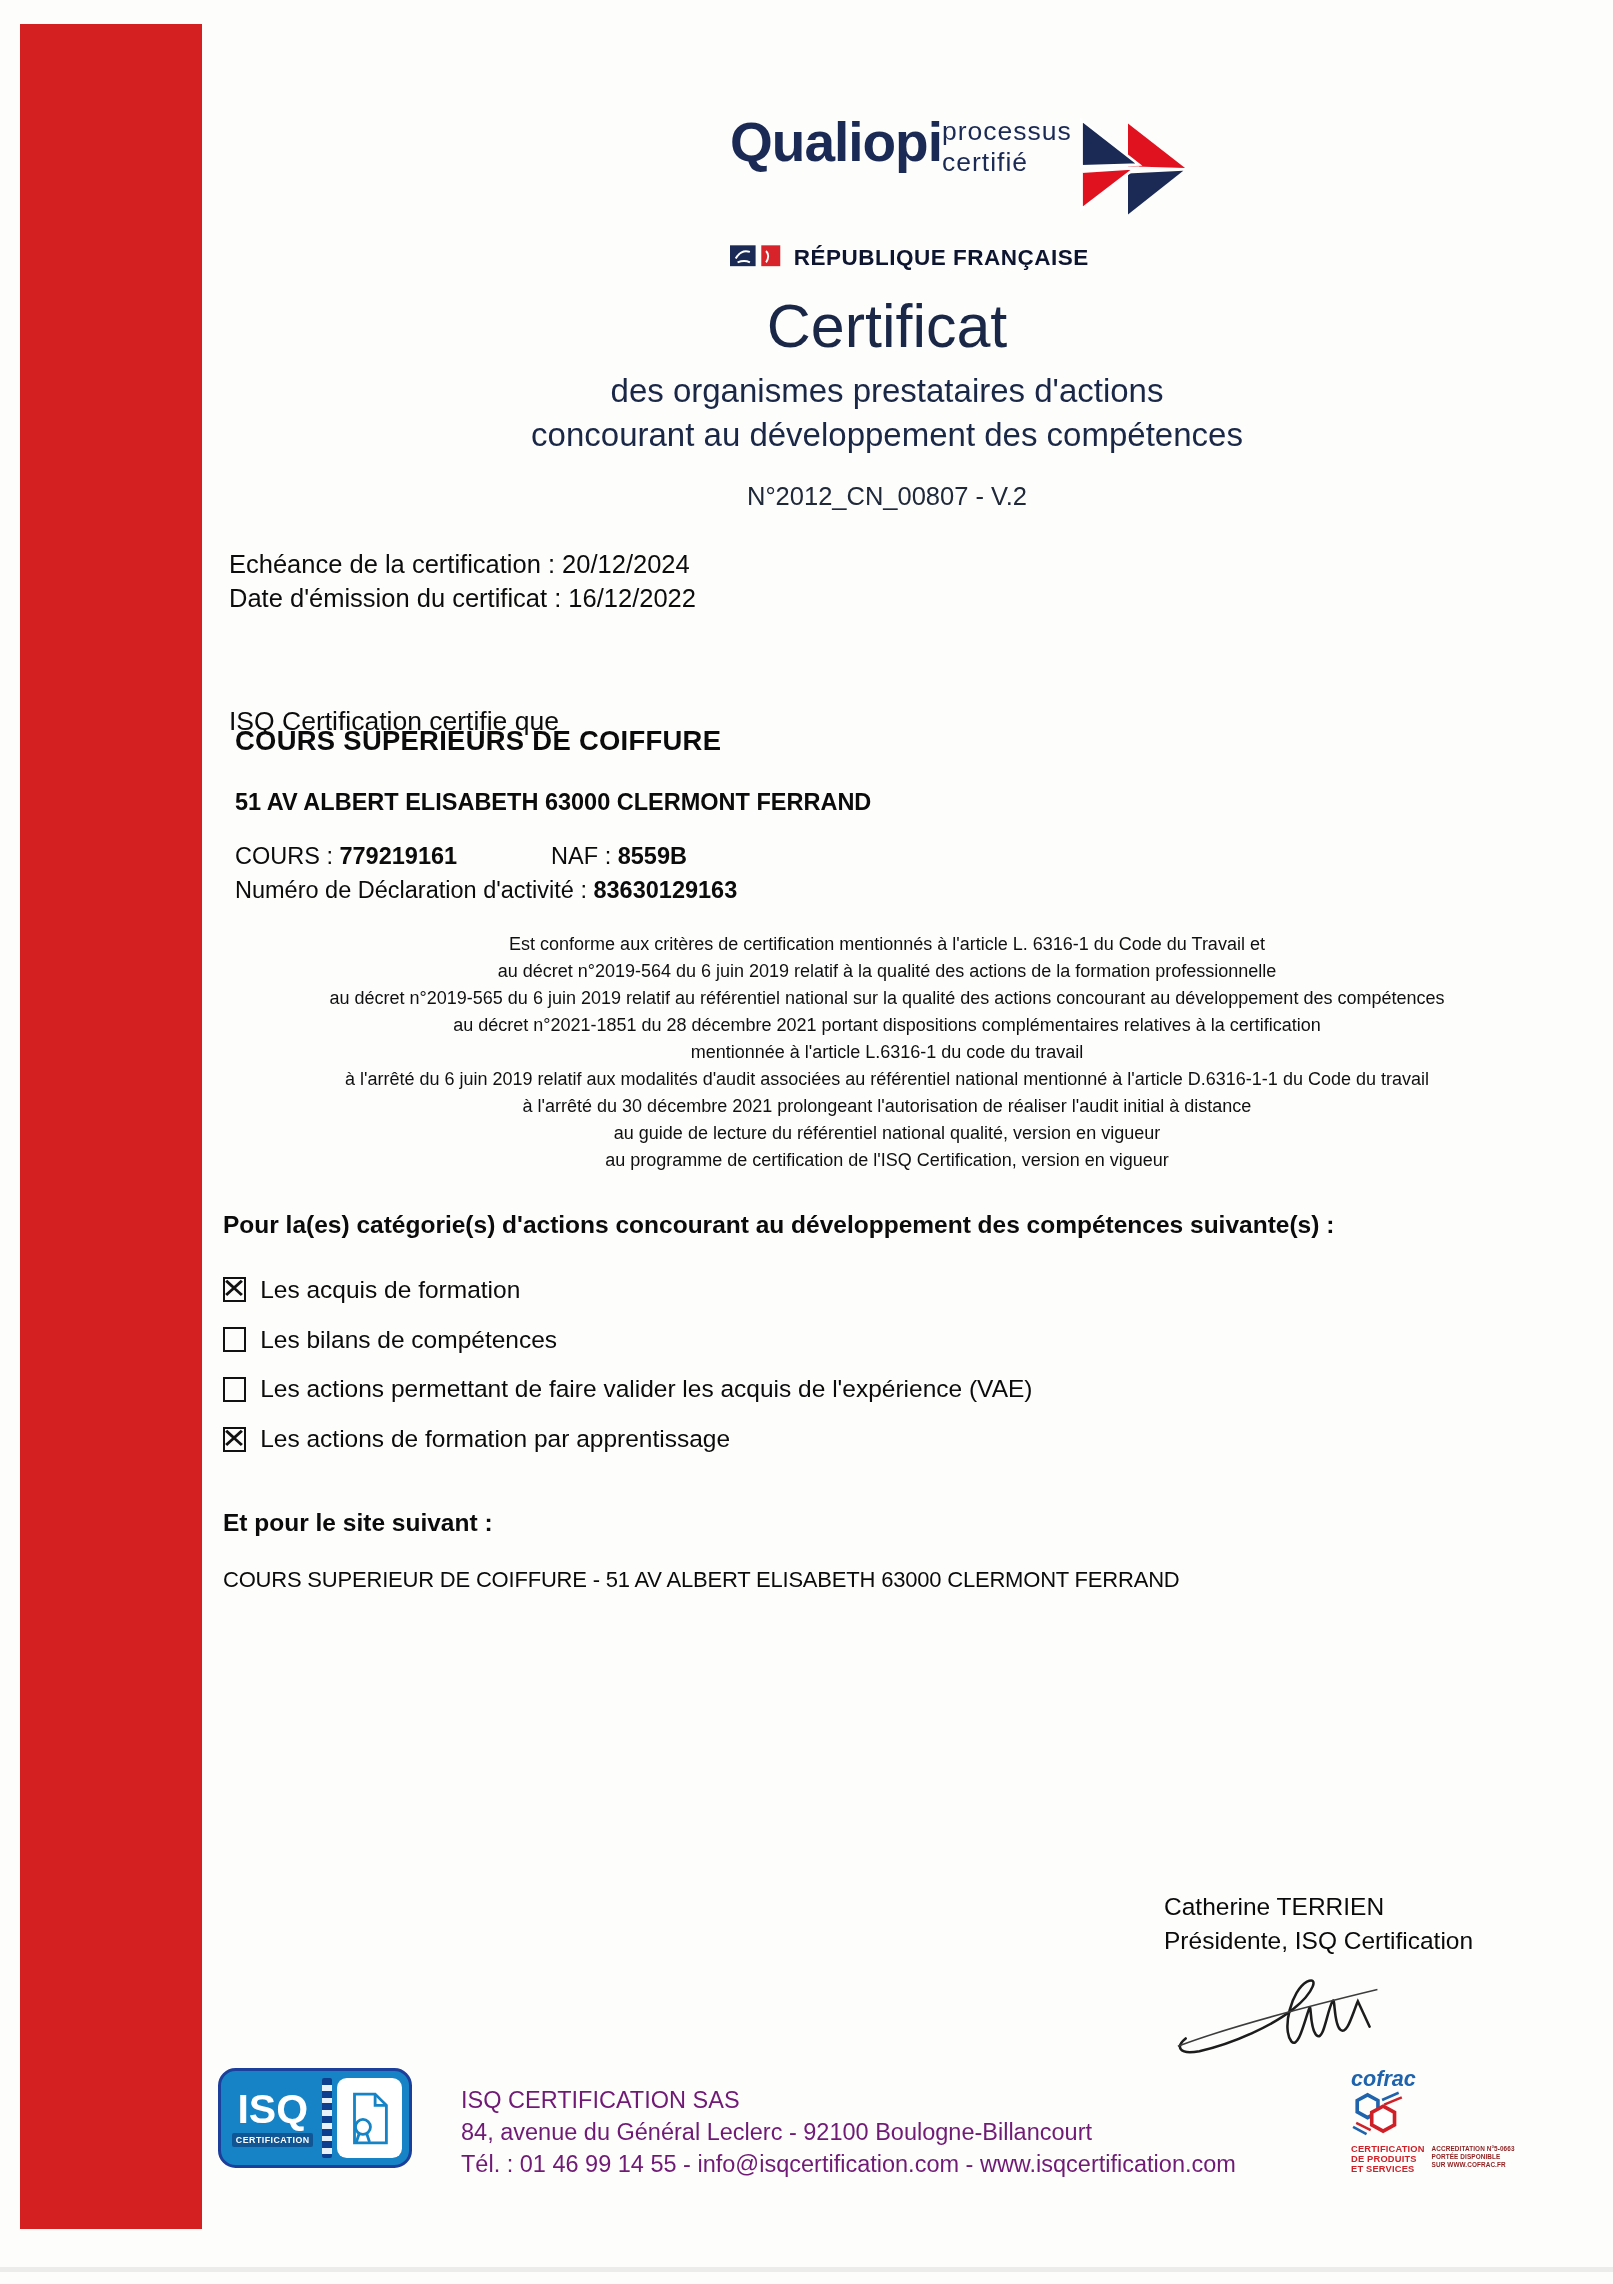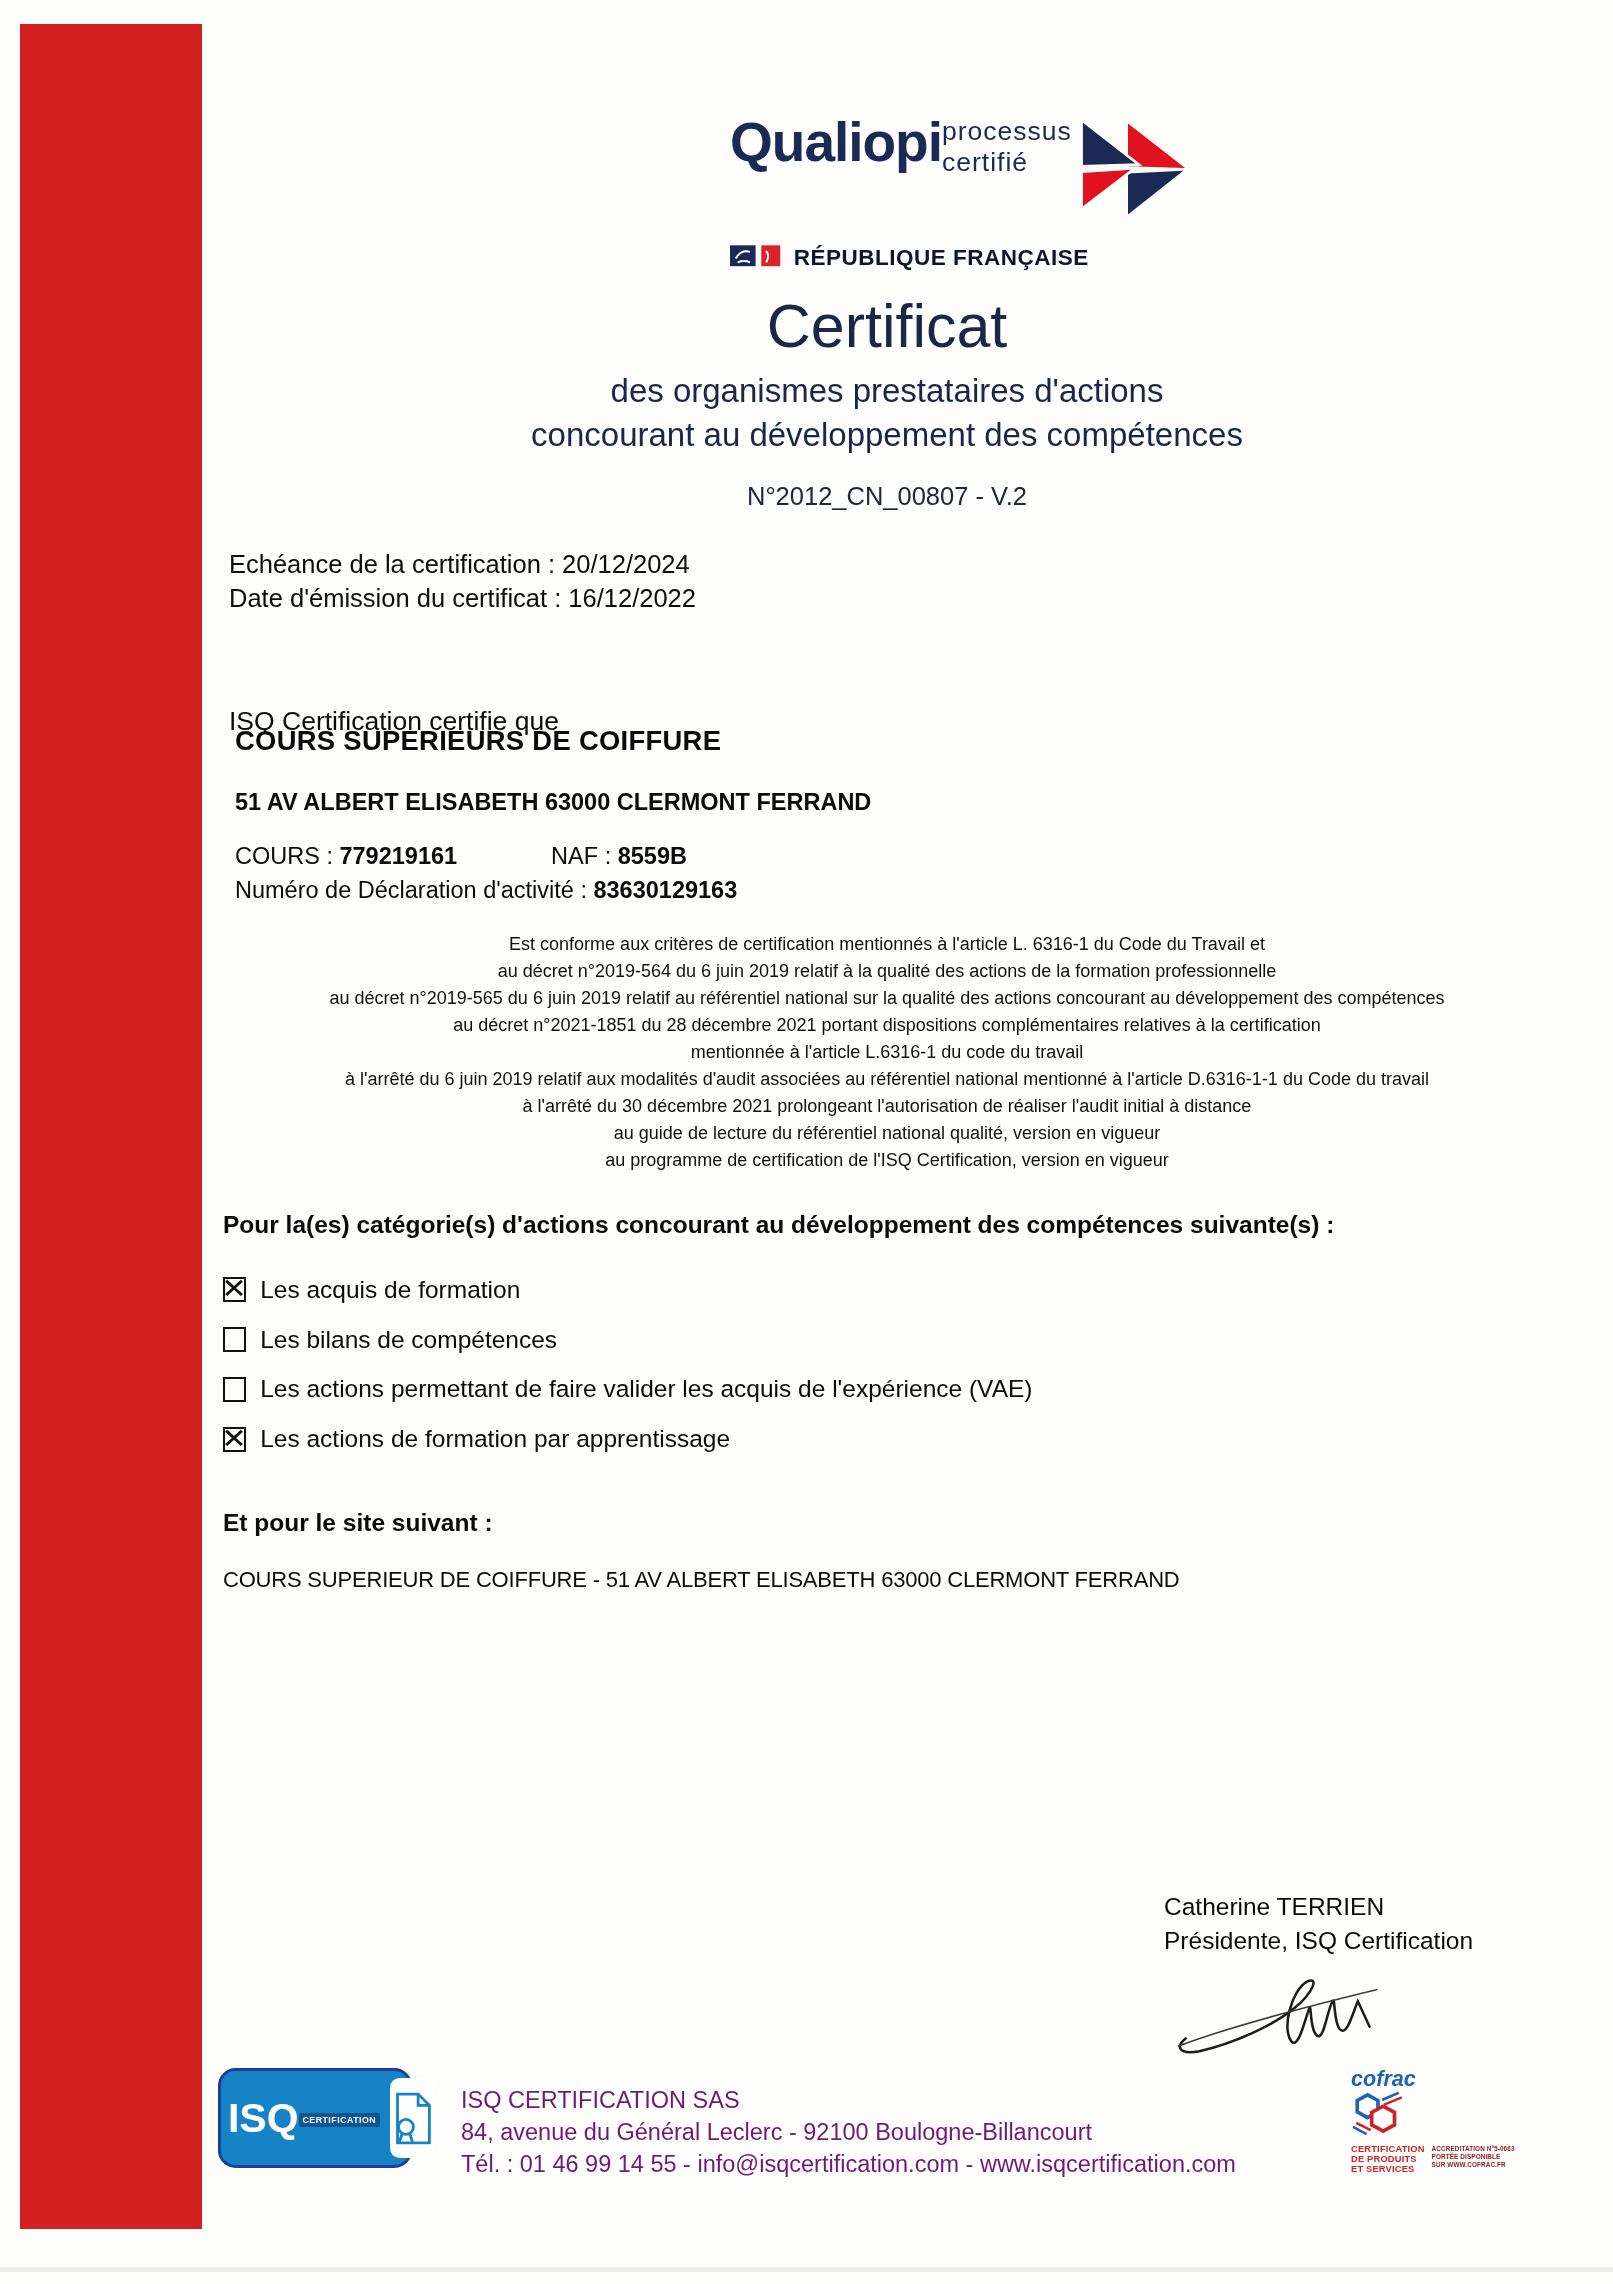--- a/index.html
+++ b/index.html
@@ -60,21 +60,21 @@
   .site{position:absolute;left:223px;top:1509px;width:1313px;}
   .site-heading{font-size:24.5px;font-weight:bold;color:#0b0b0b;}
   .site-value{margin-top:30px;font-size:22px;letter-spacing:-0.2px;color:#0b0b0b;}
 
   
   .signatory{position:absolute;left:1164px;top:1890px;font-size:24.5px;line-height:34px;color:#0b0b0b;}
   .signature{position:absolute;left:1172px;top:1960px;}
 
   
   .isq-logo{position:absolute;left:218px;top:2068px;width:194px;height:100px;background:#1583c5;border:3.9px solid #1b3f9b;border-radius:17.6px;box-sizing:border-box;display:flex;align-items:stretch;padding:6.9px 6.9px;}
-  .isq-left{flex:1;display:flex;flex-direction:row;align-items:center;justify-content:center;}
+  .isq-left{flex:1;display:flex;flex-direction:column;align-items:center;justify-content:center;}
   .isq-word{font-size:41px;font-weight:bold;color:#ffffff;line-height:41px;letter-spacing:0px;}
   .isq-sub{margin-top:3.9px;font-size:8.8px;font-weight:bold;color:#ffffff;background:rgba(10,30,90,0.45);padding:2px 3.9px;border-radius:2px;letter-spacing:0.5px;}
   .isq-strip{width:9.8px;margin:0 4.9px;background:repeating-linear-gradient(180deg,#0e3e8e 0 6.9px,#e8f1fa 6.9px 12.7px);border-radius:2px;}
   .isq-right{width:65px;background:#ffffff;border-radius:9.8px;display:flex;align-items:center;justify-content:center;}
 
   .footer-text{position:absolute;left:461px;top:2084px;font-size:23.5px;line-height:32px;color:#701a75;}
 
   
   .cofrac{position:absolute;left:1351px;top:2068px;width:225px;}
   .cofrac-brand{font-size:21.6px;font-weight:bold;font-style:italic;color:#1f63ad;letter-spacing:0px;line-height:21.6px;}

